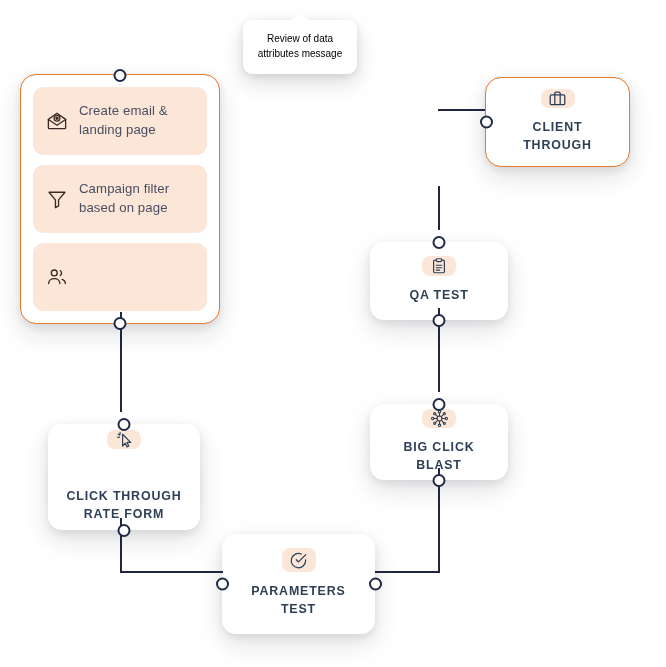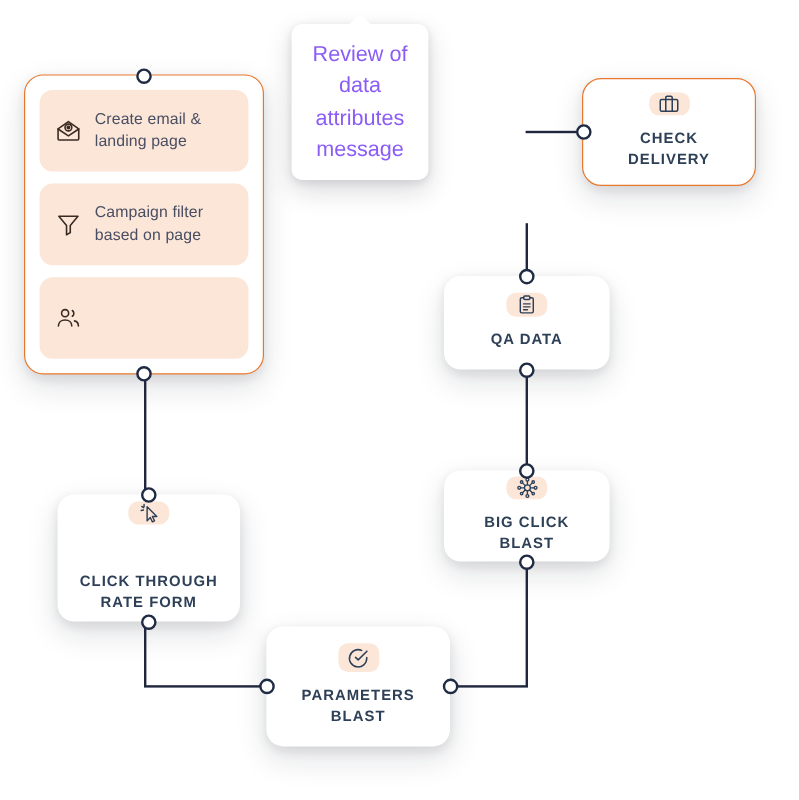--- a/index.html
+++ b/index.html
@@ -17,20 +17,21 @@
   .node{
     position:absolute;
     background:#ffffff;
     border-radius:14px;
     box-shadow:0 10px 26px rgba(18,22,40,.13), 0 3px 9px rgba(18,22,40,.09);
     box-sizing:border-box;
     display:flex;
     flex-direction:column;
     align-items:center;
     justify-content:center;
+    margin-top:12px;
   }
   .node.accent{
     border:1.6px solid #E8782E;
     border-radius:16px;
   }
 
   
   .dot{
     position:absolute;
     width:13px;height:13px;
@@ -74,22 +75,22 @@
   }
   .task .ic{flex:0 0 auto;width:22px;height:22px;display:block;}
 
   
   #tooltip{
     position:absolute;left:243px;top:20px;width:114px;
     background:#fff;border-radius:9px;
     padding:12px 10px 13px;
     box-sizing:border-box;
     text-align:center;
-    font-size:18px;line-height:1.46;
-    color:#8b5cf6;
+    font-size:10px;line-height:1.46;
+    color:#000000;
     box-shadow:0 9px 22px rgba(18,22,40,.15), 0 2px 7px rgba(18,22,40,.10);
     z-index:8;
   }
   #tooltip .notch{
     position:absolute;top:-8px;left:50%;transform:translateX(-50%);
     width:0;height:0;
     border-left:10px solid transparent;
     border-right:10px solid transparent;
     border-bottom:9px solid #ffffff;
   }
@@ -179,34 +180,34 @@
 
   <div id="card-client" class="node labelnode accent">
     <span class="dot l"></span>
     <span class="iconbox">
       <svg width="19" height="19" viewBox="0 0 24 24" fill="none" stroke="#2E4057" stroke-width="1.6" stroke-linecap="round" stroke-linejoin="round">
         <rect x="2.8" y="7.4" width="18.4" height="12.4" rx="1.6"></rect>
         <path d="M8.6 7.4V5.6a1.6 1.6 0 0 1 1.6-1.6h3.6a1.6 1.6 0 0 1 1.6 1.6v1.8"></path>
         <path d="M8.6 7.8v11.6M15.4 7.8v11.6"></path>
       </svg>
     </span>
-    <span class="caption">CHECK DELIVERY</span>
+    <span class="caption">CLIENT THROUGH</span>
   </div>
 
   <div id="card-qa" class="node labelnode">
     <span class="dot t"></span>
     <span class="dot b"></span>
     <span class="iconbox">
       <svg width="18" height="18" viewBox="0 0 24 24" fill="none" stroke="#2E4057" stroke-width="1.6" stroke-linecap="round" stroke-linejoin="round">
         <path d="M8.6 4.2H6.4a1.6 1.6 0 0 0-1.6 1.6v13.6a1.6 1.6 0 0 0 1.6 1.6h11.2a1.6 1.6 0 0 0 1.6-1.6V5.8a1.6 1.6 0 0 0-1.6-1.6h-2.2"></path>
         <rect x="8.6" y="2.3" width="6.8" height="3.8" rx="1.1"></rect>
         <path d="M8.4 11h7.2M8.4 14.3h7.2M8.4 17.5h4.4"></path>
       </svg>
     </span>
-    <span class="caption">QA DATA</span>
+    <span class="caption">QA TEST</span>
   </div>
 
   <div id="card-bigdata" class="node labelnode">
     <span class="dot t"></span>
     <span class="dot b"></span>
     <span class="iconbox">
       <svg width="19" height="19" viewBox="0 0 24 24" fill="none" stroke="#2E4057" stroke-width="1.4" stroke-linecap="round" stroke-linejoin="round">
         <circle cx="12" cy="12" r="3.1"></circle>
         <circle cx="12" cy="3.4" r="1.5"></circle>
           <circle cx="12" cy="20.6" r="1.5"></circle>
@@ -237,16 +238,16 @@
 
   <div id="card-params" class="node labelnode">
     <span class="dot l"></span>
     <span class="dot r"></span>
     <span class="iconbox">
       <svg width="19" height="19" viewBox="0 0 24 24" fill="none" stroke="#2E4057" stroke-width="1.6" stroke-linecap="round" stroke-linejoin="round">
         <path d="M21 11.2v.9a9.1 9.1 0 1 1-5.4-8.3"></path>
         <path d="M21.2 4.6 12 13.8l-2.8-2.7"></path>
       </svg>
     </span>
-    <span class="caption">PARAMETERS BLAST</span>
+    <span class="caption">PARAMETERS TEST</span>
   </div>
 
 </div>
 
 </body></html>

